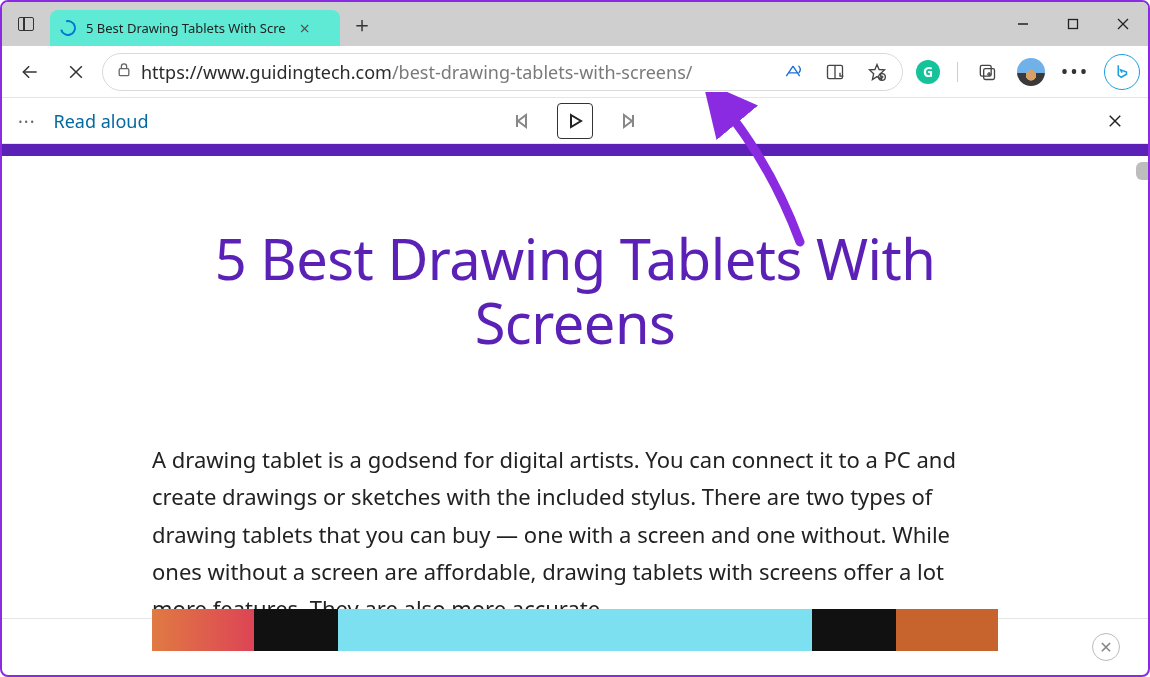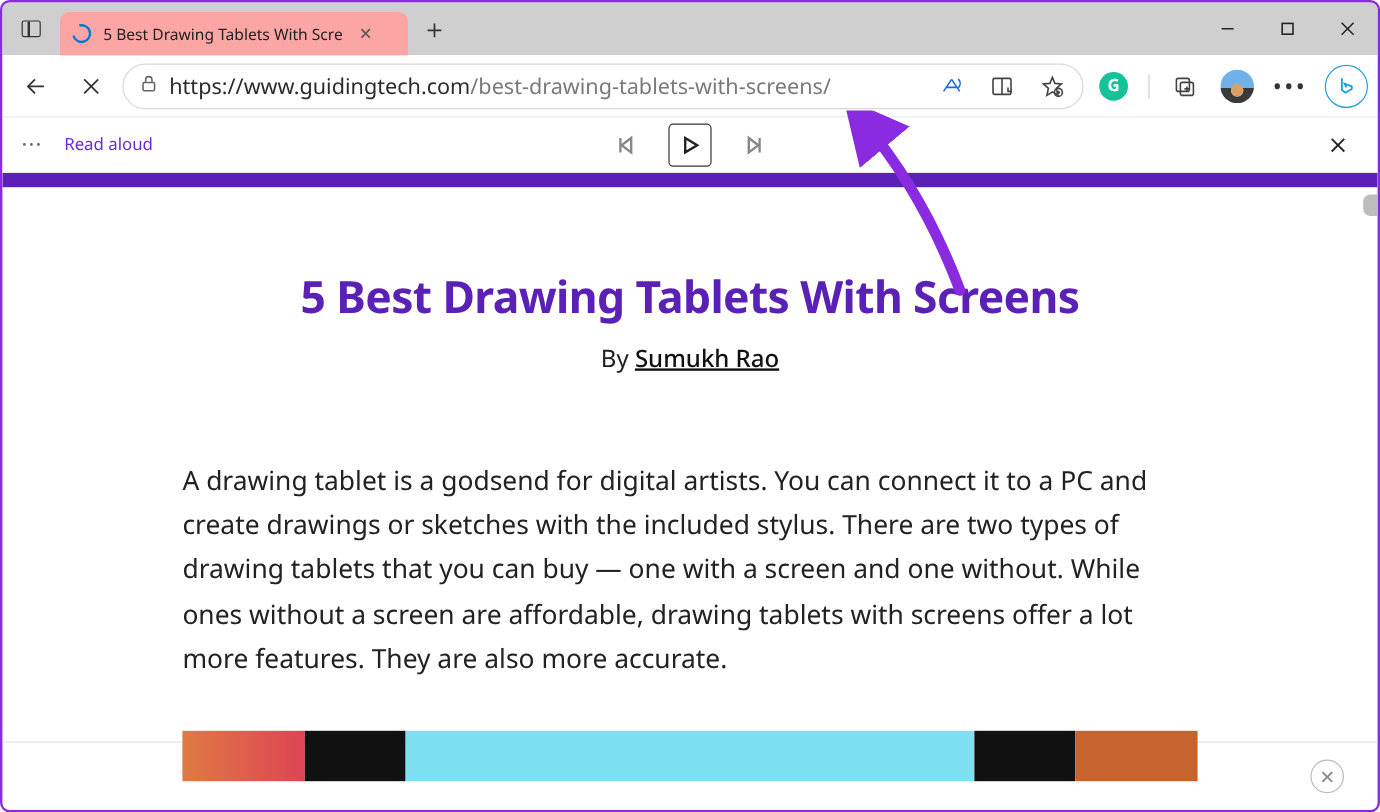--- a/index.html
+++ b/index.html
@@ -28,21 +28,21 @@
   .panel-icon {
     width:16px; height:14px;
     border:1.5px solid #333; border-radius:2px; position:relative;
   }
   .panel-icon::after{
     content:""; position:absolute; left:4px; top:0; bottom:0;
     width:1.5px; background:#333;
   }
   .tab {
     height: 36px;
-    background: #fca5a5;
+    background: #5eead4;
     border-top-left-radius: 8px;
     border-top-right-radius: 8px;
     display: flex;
     align-items: center;
     padding: 0 10px;
     gap: 10px;
     min-width: 290px;
   }
   .tab-favicon {
     width:16px; height:16px; position:relative;
@@ -125,21 +125,21 @@
   }
   .bing svg{width:18px;height:18px;fill:none;stroke:#1a9fe0;stroke-width:2;}
   
   .readaloud-bar{
     height:46px; background:#fff;
     border-bottom:1px solid #e5e5e5;
     display:flex; align-items:center;
     padding:0 16px; gap:18px;
   }
   .ra-overflow{color:#666;font-size:18px;letter-spacing:1px;cursor:pointer;}
-  .ra-label{color:#6d28d9;font-size:14px;cursor:pointer;}
+  .ra-label{color:#0369a1;font-size:18px;cursor:pointer;}
   .ra-center{
     position:absolute; left:50%; transform:translateX(-50%);
     display:flex; gap:20px; align-items:center;
   }
   .ra-ctrl{
     width:32px;height:32px;display:flex;align-items:center;justify-content:center;
     color:#888;cursor:pointer;
   }
   .ra-play{
     width:36px;height:36px;border:1.5px solid #333;border-radius:4px;
@@ -150,21 +150,21 @@
   .voice-opts{display:flex;align-items:center;gap:8px;font-size:17px;color:#222;cursor:pointer;}
   .voice-opts svg{width:22px;height:22px;stroke:#222;stroke-width:1.6;fill:none;}
   .ra-close{width:34px;height:34px;display:flex;align-items:center;justify-content:center;font-size:22px;color:#222;cursor:pointer;}
   .readaloud-bar{position:relative;}
   
   .purple-strip{height:12px;background:#5b21b6;}
   .page{
     padding: 70px 150px 20px 150px;
   }
   .headline{
-    color:#5b21b6; font-weight:700; font-size:37px; text-align:center;
+    color:#5b21b6; font-weight:400; font-size:56px; text-align:center;
     line-height:1.15; letter-spacing:-0.5px;
   }
   .byline{
     text-align:center; margin-top:16px; font-size:20px; color:#222;
     display:flex; justify-content:center; gap:18px;
   }
   .byline .author{text-decoration:underline; color:#111; font-weight:500;}
   .body-text{
     margin-top:70px; font-size:22px; color:#222; line-height:1.7;
   }
@@ -331,21 +331,20 @@
     </div>
   </div>
 </div>
 
 <div class="purple-strip"></div>
 <div class="scroll-nub"></div>
 
 <div class="page">
   <h1 class="headline">5 Best Drawing Tablets With Screens</h1>
   <div class="byline">
-    <span><span>By </span><span class="author">Sumukh Rao</span></span>
   </div>
   <p class="body-text">A drawing tablet is a godsend for digital artists. You can connect it to a PC and create drawings or sketches with the included stylus. There are two types of drawing tablets that you can buy — one with a screen and one without. While ones without a screen are affordable, drawing tablets with screens offer a lot more features. They are also more accurate.</p>
 </div>
 
 <div class="bottom-divider"></div>
 <div class="strip">
   <div class="a"></div>
     <div class="b"></div>
     <div class="c"></div>
     <div class="d"></div>

